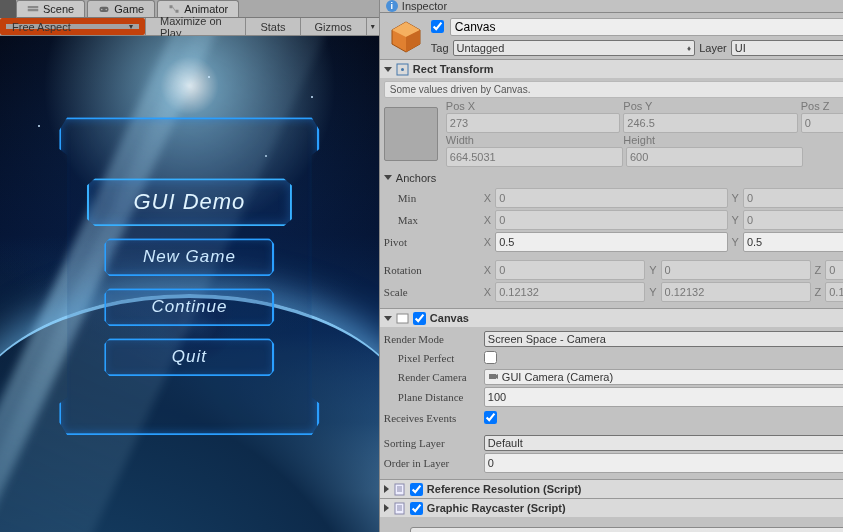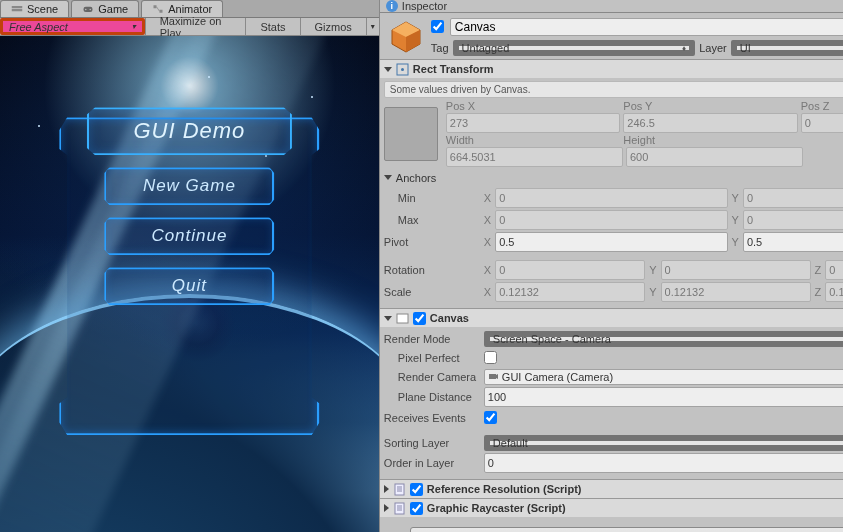--- a/index.html
+++ b/index.html
@@ -4,28 +4,28 @@
 <style>
 * { margin: 0; padding: 0; box-sizing: border-box; font-family: Arial, sans-serif; }
 body { width: 843px; height: 532px; background: #c2c2c2; overflow: hidden; font-size: 11px; color: #333; }
 
 
 .root { display: flex; width: 100%; height: 100%; }
 .left-pane { width: 548px; height: 100%; display: flex; flex-direction: column; background: #5a5a5a; }
 .right-pane { flex: 1; height: 100%; display: flex; flex-direction: column; background: #c2c2c2; border-left: 1px solid #888; }
 
 
-.tab-row { height: 18px; background: #a9a9a9; display: flex; align-items: flex-end; border-bottom: 1px solid #7a7a7a; gap: 0; }
+.tab-row { height: 18px; background: #a9a9a9; display: flex; align-items: flex-end; border-bottom: 1px solid #7a7a7a; gap: 0; margin-left: 16px; }
 .tab { height: 17px; padding: 0 10px; background: #c9c9c9; border: 1px solid #7f7f7f; border-bottom: none; border-radius: 3px 3px 0 0; display: inline-flex; align-items: center; gap: 4px; font-size: 11px; color: #222; cursor: pointer; margin-right: 2px; position: relative; }
 .tab.active { background: #c2c2c2; z-index: 2; }
 .tab .tico { width: 12px; height: 12px; }
 
 
 .game-toolbar { height: 18px; background: #c2c2c2; display: flex; align-items: center; border-bottom: 1px solid #888; }
-.aspect { height: 17px; padding: 0 6px; border: 3px solid #c2410c; border-radius: 2px; background: #ec4899; display: inline-flex; align-items: center; width: 170px; justify-content: space-between; font-size: 11px; font-style: italic; }
+.aspect { height: 17px; padding: 0 6px; border: 6px solid #c2410c; border-radius: 2px; background: #a3a3a3; display: inline-flex; align-items: center; width: 170px; justify-content: space-between; font-size: 11px; }
 .aspect .arrow { font-size: 8px; }
 .toolbar-spacer { flex: 1; }
 .toolbar-btn { height: 17px; padding: 0 14px; border-left: 1px solid #8a8a8a; display: inline-flex; align-items: center; font-size: 11px; cursor: pointer; }
 .toolbar-arrow { font-size: 8px; padding: 0 4px; }
 
 
 .game-viewport { flex: 1; position: relative; overflow: hidden; background: #000; }
 .space-bg { position: absolute; inset: 0;
   background:
     radial-gradient(circle at 50% 10%, rgba(255,255,255,0.9) 0%, rgba(150,220,255,0.6) 6%, rgba(40,120,220,0.1) 30%, rgba(0,0,0,0) 55%),
@@ -33,45 +33,45 @@
     radial-gradient(circle at 52% 58%, #1f3a6a 0%, #0d1f4d 6%, rgba(0,0,0,0) 11%),
     radial-gradient(circle at -18% 108%, #0d1f3a 0%, #050d1f 30%, rgba(0,0,0,0) 48%),
     linear-gradient(to bottom, #02040f 0%, #051433 40%, #0a2a5a 60%, #2a5a8a 78%, #6faad8 92%);
 }
 .lightbeam { position:absolute; top:-60%; left:15%; width:40px; height:220%; background:linear-gradient(to bottom, rgba(180,230,255,0), rgba(180,230,255,0.45), rgba(180,230,255,0)); transform:rotate(25deg); filter:blur(4px);}
 .lightbeam.two { left:22%; width:120px; opacity:0.35;}
 .atmo { position:absolute; left:-10%; right:-10%; bottom:-20%; height:68%; border-top:4px solid rgba(140,210,255,0.9); border-radius:50% 50% 0 0 / 40% 40% 0 0; box-shadow:0 -14px 34px rgba(120,200,255,0.55);} 
 .star { position:absolute; width:2px; height:2px; background:#cbe8ff; border-radius:50%; }
 
 
-.gui-panel { position: absolute; left: 50%; top: 50%; transform: translate(-50%, -52%); width: 260px; height: 340px; display: flex; flex-direction: column; align-items: center; gap: 12px; }
+.gui-panel { position: absolute; left: 50%; top: 50%; transform: translate(-50%, -52%); width: 260px; height: 340px; display: flex; flex-direction: column; align-items: center; justify-content: center; gap: 12px; }
 .frame-border { position: absolute; inset: 10px 0 12px 0; border: 2px solid #2a9fff; border-radius: 8px; box-shadow: 0 0 10px #1a7fff, inset 0 0 10px rgba(30,140,255,0.4); background: rgba(10,40,90,0.12); clip-path: polygon(3% 0, 97% 0, 100% 4%, 100% 10%, 97% 12%, 97% 88%, 100% 90%, 100% 96%, 97% 100%, 3% 100%, 0 96%, 0 90%, 3% 88%, 3% 12%, 0 10%, 0 4%); }
 .gui-title { position: relative; width: 205px; height: 48px; border: 2px solid #38b0ff; border-radius: 6px; display: flex; align-items: center; justify-content: center; color: #e0f4ff; font-size: 22px; letter-spacing: 1px; font-family: 'Arial Narrow', Arial, sans-serif; font-style: italic; box-shadow: 0 0 12px rgba(50,160,255,0.7), inset 0 0 12px rgba(50,160,255,0.3); background: rgba(20,70,140,0.15); clip-path: polygon(0 15%, 4% 0, 96% 0, 100% 15%, 100% 85%, 96% 100%, 4% 100%, 0 85%); }
 .gui-btn { position: relative; width: 170px; height: 38px; border: 2px solid #2a9fff; border-radius: 6px; display: flex; align-items: center; justify-content: center; color: #cce9ff; font-size: 17px; letter-spacing: 1px; font-family: 'Arial Narrow', Arial, sans-serif; font-style: italic; box-shadow: 0 0 8px rgba(40,150,255,0.5), inset 0 0 8px rgba(40,150,255,0.2); background: rgba(15,55,120,0.15); cursor: pointer; clip-path: polygon(0 15%, 3% 0, 97% 0, 100% 15%, 100% 85%, 97% 100%, 3% 100%, 0 85%); }
 
 
 .insp-header { height: 18px; display: flex; align-items: center; padding: 0 6px; background: #c2c2c2; border-bottom: 1px solid #888; gap: 4px; }
 .insp-header .info-ico { width:12px; height:12px; background:#4a90d9; border-radius:50%; color:#fff; font-size:9px; display:inline-flex; align-items:center; justify-content:center; font-weight:bold; }
 
 .obj-header { padding: 4px 6px 2px; display: grid; grid-template-columns: 42px 16px 1fr auto; gap: 3px; align-items: center; }
 .obj-icon { width: 40px; height: 40px; grid-row: span 2; display:flex; align-items:center; justify-content:center; }
 .obj-name { height: 18px; border: 1px solid #a2a2a2; border-radius: 2px; background: #eee; padding: 0 4px; font-size: 12px; grid-column: 3; }
 .tag-row { grid-column: 2 / span 3; display: flex; align-items: center; gap: 4px; font-size: 11px; }
-.dd { flex:1; height: 16px; border: 6px solid #737373; border-radius: 2px; background: #e6e6e6; display: flex; align-items: center; justify-content: space-between; padding: 0 3px; font-size: 11px; }
+.dd { flex:1; height: 16px; border: 1px solid #737373; border-radius: 2px; background: #e6e6e6; display: flex; align-items: center; justify-content: space-between; padding: 0 3px; font-size: 11px; }
 .dd .ar { font-size: 8px; color:#555; }
 
 .component { border-top: 1px solid #989898; }
 .comp-header { height: 18px; background: #dadada; display: flex; align-items: center; padding: 0 4px; gap: 4px; font-size: 11px; font-weight: bold; }
 .foldout { width: 0; height: 0; border-left: 4px solid transparent; border-right: 4px solid transparent; border-top: 5px solid #444; }
 .foldout.closed { border-top: 4px solid transparent; border-bottom: 4px solid transparent; border-left: 5px solid #444; border-right: none; }
 
 .comp-body { padding: 3px 4px 6px 4px; display: flex; flex-direction: column; gap: 2px; font-size: 11px; }
 .info-strip { background: #e6e6e6; border: 1px solid #b8b8b8; border-radius: 2px; padding: 2px 5px; font-size: 10px; color: #555; }
 .row { display: flex; align-items: center; gap: 4px; min-height: 17px; }
-.row .lbl { width: 96px; color: #444; }
+.row .lbl { width: 96px; color: #444; font-family: Liberation Serif, serif; }
 .row.indent .lbl { padding-left: 14px; width:96px; }
 .thumb-box { width: 54px; height: 54px; background: #aaa; border: 1px solid #888; border-radius: 2px; margin-right:4px; }
 .num-field, .txt-field { height: 20px; border: 1px solid #a2a2a2; border-radius: 2px; background: #eee; padding: 0 3px; font-size: 11px; color: #333; }
 .num-field.ro { background: #d4d4d4; color: #777; border-color:#b0b0b0; }
 .mini-lbl { color: #777; font-size: 11px; }
 .flexcols { display:flex; gap:3px; flex:1; }
 .flexcols > * { flex:1; min-width:0; }
 .chk { width:13px; height:13px; }
 .obj-field { flex:1; height:16px; border:1px solid #a2a2a2; border-radius:2px; background:#eee; display:flex; align-items:center; padding:0 3px; font-size:11px; gap:3px; }
 

